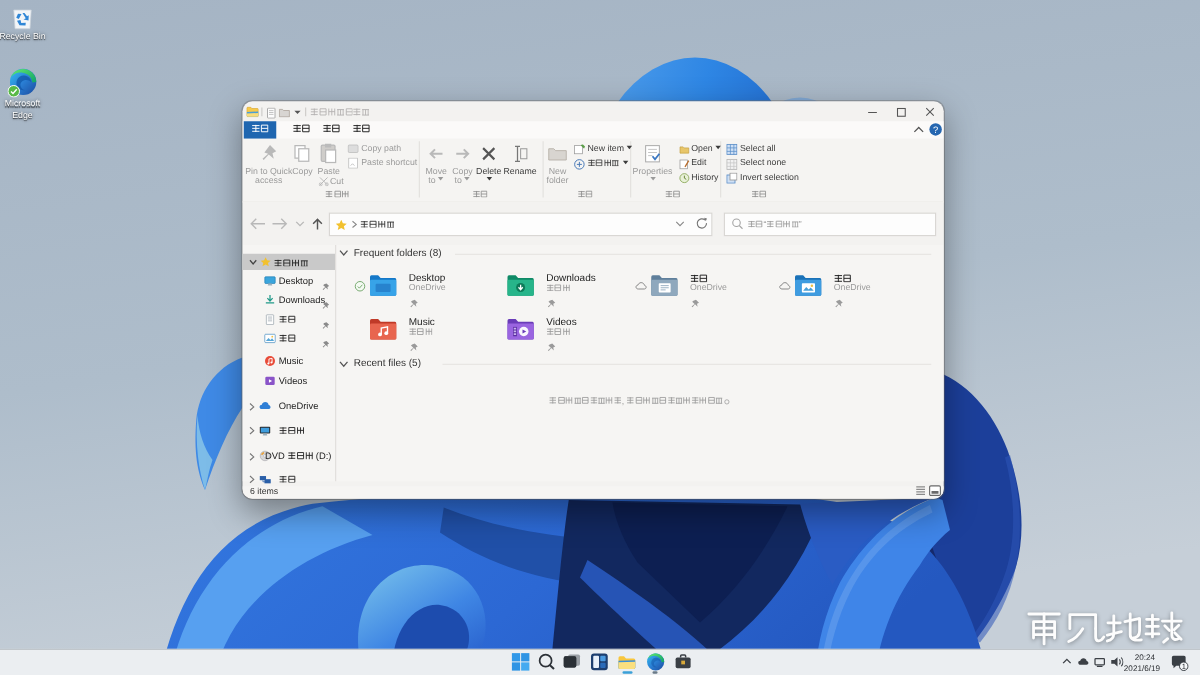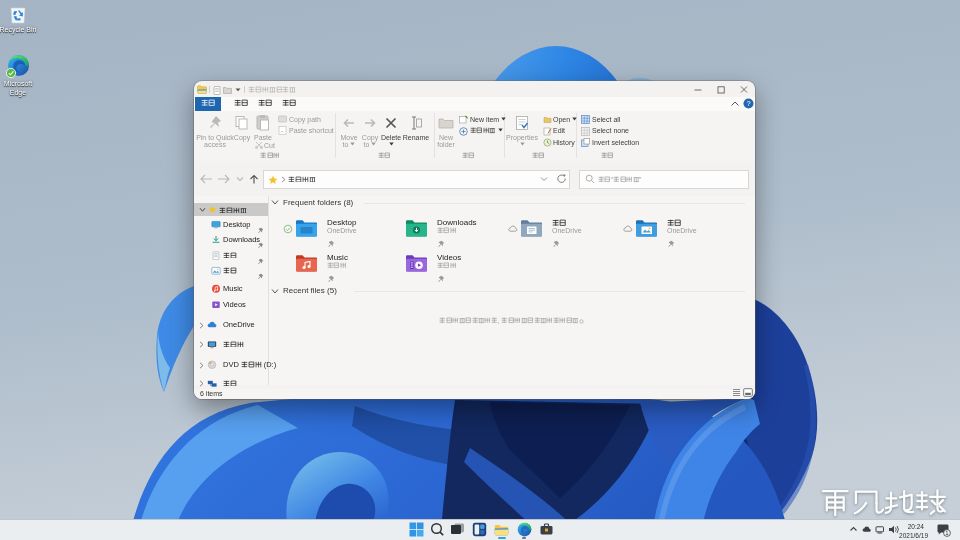--- a/index.html
+++ b/index.html
@@ -491,21 +491,21 @@
         <use href="#g3"></use>
       </svg></div>
     <svg class="abs" style="left:5px;top:260.0px" width="5" height="7" viewBox="0 0 5 7">
       <path d="M1 0.8 L4 3.5 1 6.2" stroke="#777" stroke-width="0.9" fill="none"></path>
     </svg>
     <svg class="abs" style="left:12.5px;top:279px" width="10" height="9.5" viewBox="0 0 12 11">
       <circle cx="6" cy="5.5" r="4.6" fill="#d8d8da" stroke="#9a9aa0" stroke-width="0.5"></circle>
       <circle cx="6" cy="5.5" r="1.4" fill="#f6f6f8" stroke="#9a9aa0" stroke-width="0.4"></circle>
       <path d="M2 4 A4.4 4.4 0 0 1 5 1.6 L5.4 3.2 A2.8 2.8 0 0 0 3.6 4.6 Z" fill="#e8a03a"></path>
     </svg>
-    <div class="abs" style="left:29px;top:280px;font-size:7.5px;color:#222">DVD <svg class="cj" viewBox="0 0 10 10">
+    <div class="abs" style="left:18px;top:280px;font-size:7.5px;color:#222">DVD <svg class="cj" viewBox="0 0 10 10">
         <use href="#g1"></use>
       </svg><svg class="cj" viewBox="0 0 10 10">
         <use href="#g2"></use>
       </svg><svg class="cj" viewBox="0 0 10 10">
         <use href="#g3"></use>
       </svg> (D:)</div>
     <svg class="abs" style="left:5px;top:280.5px" width="5" height="7" viewBox="0 0 5 7">
       <path d="M1 0.8 L4 3.5 1 6.2" stroke="#777" stroke-width="0.9" fill="none"></path>
     </svg>
     <svg class="abs" style="left:12.5px;top:297.5px" width="10" height="9.5" viewBox="0 0 12 11">

